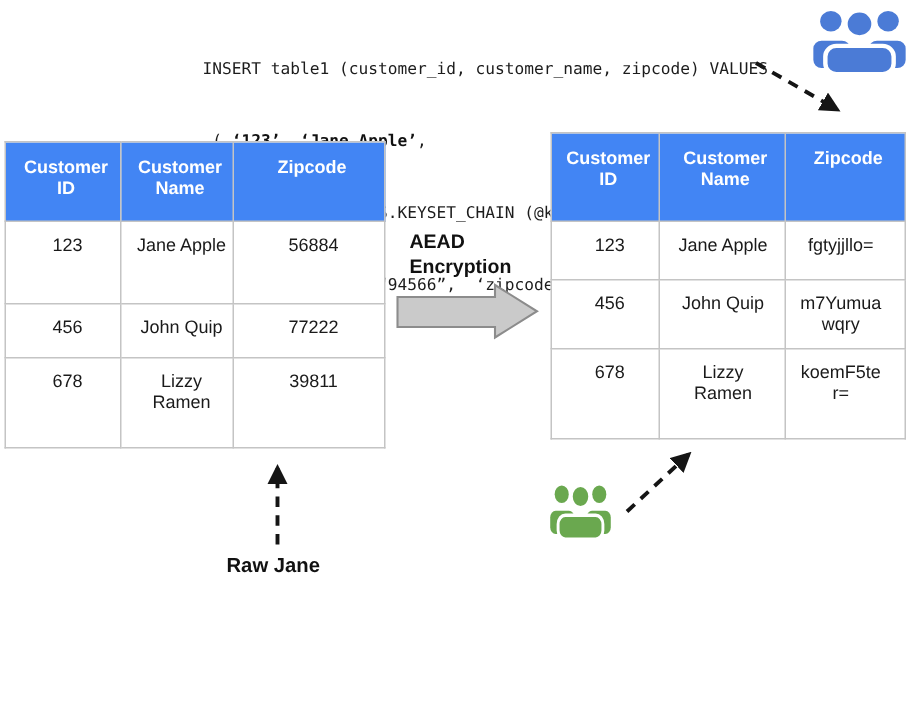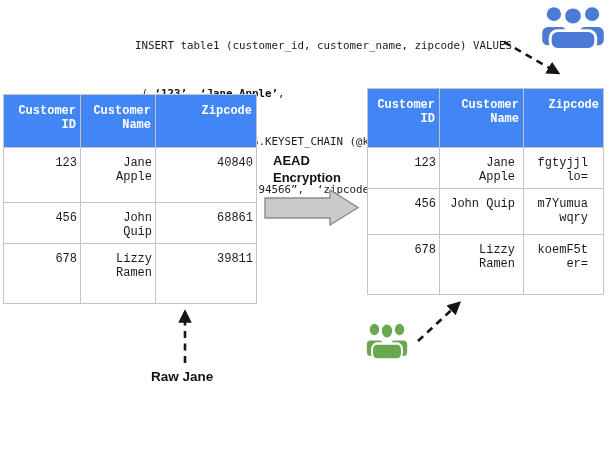--- a/index.html
+++ b/index.html
@@ -15,22 +15,22 @@
   }
   .sql-insert { left:135px; top:6px;  line-height:16px; }
   .sql-select { left:375px; top:369px; line-height:15px; }
   .sql b { font-weight:bold; color:#111; }
   
   .dtable {
     position:absolute; border-collapse:collapse; table-layout:fixed;
     background:#fff; color:#1a1a1a;
   }
   .dtable th, .dtable td {
-    border:1.5px solid #c4c4c4; vertical-align:top; text-align:right;
-    font-size:12px; overflow-wrap:anywhere;font-family:Liberation Mono, monospace;
+    border:1.5px solid #c4c4c4; vertical-align:top; text-align:center;
+    font-size:12px; overflow-wrap:anywhere;
   }
   .dtable th {
     background:#4285f4; color:#ffffff; font-weight:bold;
     padding:9px 4px 4px 8px;
   }
   .dtable td { padding:8px 3px 4px 9px; }
   .t-right td:nth-child(2) { padding-right:8px; }
   .t-right td:nth-child(3) { padding-right:15px; }
   .t-left  { left:3px;   top:94px; }
   .t-right { left:367px; top:88px; }
@@ -90,26 +90,26 @@
       <tr style="height:53px">
         <th>Customer ID</th>
         <th>Customer Name</th>
         <th>Zipcode</th>
       </tr>
     </thead>
     <tbody>
       <tr style="height:55px">
         <td>123</td>
         <td>Jane Apple</td>
-        <td>40840</td>
+        <td>56884</td>
       </tr>
       <tr style="height:36px">
         <td>456</td>
         <td>John Quip</td>
-        <td>68861</td>
+        <td>77222</td>
       </tr>
       <tr style="height:60px">
         <td>678</td>
         <td>Lizzy Ramen</td>
         <td>39811</td>
       </tr>
     </tbody>
   </table>
 
   <table class="dtable t-right">

